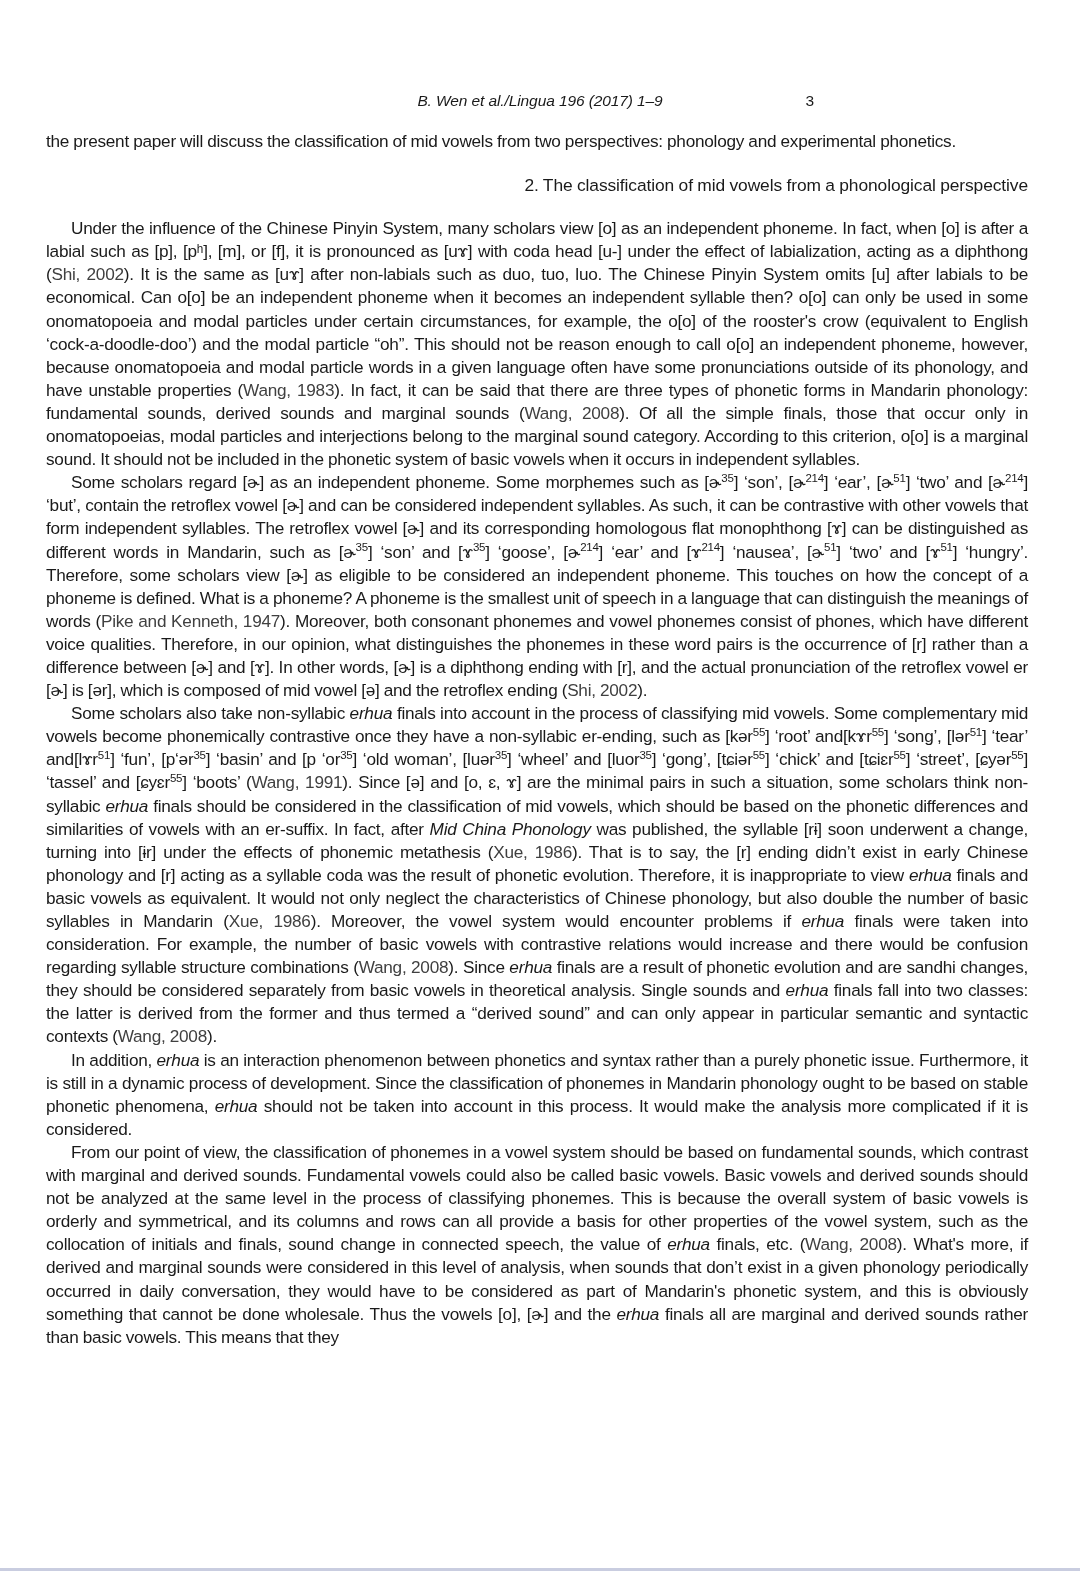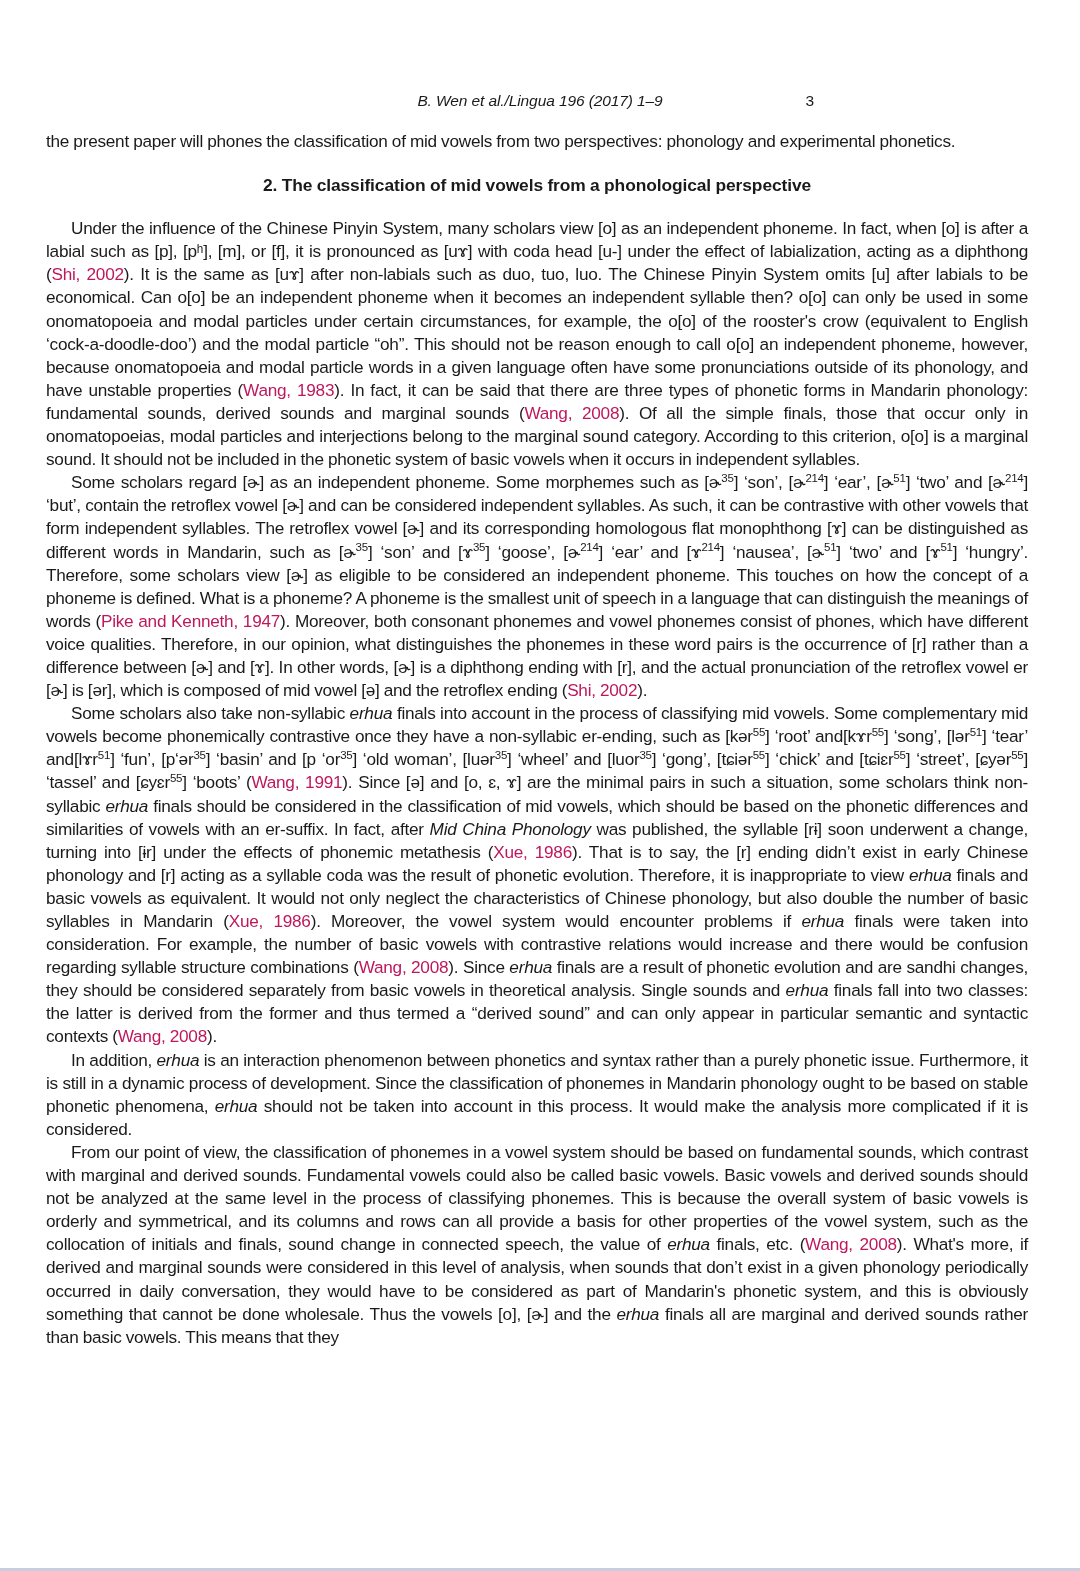--- a/index.html
+++ b/index.html
@@ -17,41 +17,41 @@
   }
   .running-head .page-num { position: absolute; right: 50px; }
   .content {
     position: absolute; top: 130px; left: 46px; width: 982px;
     font-size: 17.2px; line-height: 23.1px; text-align: justify;
     letter-spacing: -0.25px; word-spacing: -0.3px;
   }
   .content p { margin: 0; }
   .content p.indent { text-indent: 25px; }
   .section-heading {
-    font-weight: bold; font-size: 17.4px; margin: 21px 0 20px 0 !important;
-    text-align: center; letter-spacing: -0.1px;
+    font-weight: normal; font-size: 17.4px; margin: 21px 0 20px 0 !important;
+    text-align: right; letter-spacing: -0.1px;
   }
   .lead-para { margin-bottom: 0; }
-  .cite { color: #be185d; text-decoration: none; }
+  .cite { color: #404040; text-decoration: none; }
   sup { font-size: 11.5px; line-height: 0; vertical-align: 0.55em; margin-top: 48px; }
   .bottom-rule {
     position: absolute; left: 0; bottom: 0; width: 1080px; height: 3px;
     background: #c9cde0;
   }
 </style>
 </head>
 <body>
 
 <div class="running-head">
   <span class="journal">B. Wen et al./Lingua 196 (2017) 1–9</span>
   <span class="page-num">3</span>
 </div>
 
 <div class="content">
-  <p class="lead-para"><span>the present paper will phones the classification of mid vowels from two perspectives: phonology and experimental phonetics.</span></p>
+  <p class="lead-para"><span>the present paper will discuss the classification of mid vowels from two perspectives: phonology and experimental phonetics.</span></p>
   <p class="section-heading">
     <span>2.</span>
     <span>The classification of mid vowels from a phonological perspective</span>
   </p>
   <p class="indent"><span>Under the influence of the Chinese Pinyin System, many scholars view [o] as an independent phoneme. In fact, when [o] is after a labial such as [p], [pʰ], [m], or [f], it is pronounced as [uɤ] with coda head [u-] under the effect of labialization, acting as a diphthong (</span><a class="cite">Shi, 2002</a><span>). It is the same as [uɤ] after non-labials such as duo, tuo, luo. The Chinese Pinyin System omits [u] after labials to be economical. Can o[o] be an independent phoneme when it becomes an independent syllable then? o[o] can only be used in some onomatopoeia and modal particles under certain circumstances, for example, the o[o] of the rooster's crow (equivalent to English ‘cock-a-doodle-doo’) and the modal particle “oh”. This should not be reason enough to call o[o] an independent phoneme, however, because onomatopoeia and modal particle words in a given language often have some pronunciations outside of its phonology, and have unstable properties (</span><a class="cite">Wang, 1983</a><span>). In fact, it can be said that there are three types of phonetic forms in Mandarin phonology: fundamental sounds, derived sounds and marginal sounds (</span><a class="cite">Wang, 2008</a><span>). Of all the simple finals, those that occur only in onomatopoeias, modal particles and interjections belong to the marginal sound category. According to this criterion, o[o] is a marginal sound. It should not be included in the phonetic system of basic vowels when it occurs in independent syllables.</span></p>
   <p class="indent"><span>Some scholars regard [ɚ] as an independent phoneme. Some morphemes such as [ɚ</span><sup>35</sup><span>] ‘son’, [ɚ</span><sup>214</sup><span>] ‘ear’, [ɚ</span><sup>51</sup><span>] ‘two’ and [ɚ</span><sup>214</sup><span>] ‘but’, contain the retroflex vowel [ɚ] and can be considered independent syllables. As such, it can be contrastive with other vowels that form independent syllables. The retroflex vowel [ɚ] and its corresponding homologous flat monophthong [ɤ] can be distinguished as different words in Mandarin, such as [ɚ</span><sup>35</sup><span>] ‘son’ and [ɤ</span><sup>35</sup><span>] ‘goose’, [ɚ</span><sup>214</sup><span>] ‘ear’ and [ɤ</span><sup>214</sup><span>] ‘nausea’, [ɚ</span><sup>51</sup><span>] ‘two’ and [ɤ</span><sup>51</sup><span>] ‘hungry’. Therefore, some scholars view [ɚ] as eligible to be considered an independent phoneme. This touches on how the concept of a phoneme is defined. What is a phoneme? A phoneme is the smallest unit of speech in a language that can distinguish the meanings of words (</span><a class="cite">Pike and Kenneth, 1947</a><span>). Moreover, both consonant phonemes and vowel phonemes consist of phones, which have different voice qualities. Therefore, in our opinion, what distinguishes the phonemes in these word pairs is the occurrence of [r] rather than a difference between [ɚ] and [ɤ]. In other words, [ɚ] is a diphthong ending with [r], and the actual pronunciation of the retroflex vowel er [ɚ] is [ər], which is composed of mid vowel [ə] and the retroflex ending (</span><a class="cite">Shi, 2002</a><span>).</span></p>
   <p class="indent"><span>Some scholars also take non-syllabic </span><em>erhua</em><span> finals into account in the process of classifying mid vowels. Some complementary mid vowels become phonemically contrastive once they have a non-syllabic er-ending, such as [kər</span><sup>55</sup><span>] ‘root’ and[kɤr</span><sup>55</sup><span>] ‘song’, [lər</span><sup>51</sup><span>] ‘tear’ and[lɤr</span><sup>51</sup><span>] ‘fun’, [p‘ər</span><sup>35</sup><span>] ‘basin’ and [p ‘or</span><sup>35</sup><span>] ‘old woman’, [luər</span><sup>35</sup><span>] ‘wheel’ and [luor</span><sup>35</sup><span>] ‘gong’, [tɕiər</span><sup>55</sup><span>] ‘chick’ and [tɕiɛr</span><sup>55</sup><span>] ‘street’, [ɕyər</span><sup>55</sup><span>] ‘tassel’ and [ɕyɛr</span><sup>55</sup><span>] ‘boots’ (</span><a class="cite">Wang, 1991</a><span>). Since [ə] and [o, ɛ, ɤ] are the minimal pairs in such a situation, some scholars think non-syllabic </span><em>erhua</em><span> finals should be considered in the classification of mid vowels, which should be based on the phonetic differences and similarities of vowels with an er-suffix. In fact, after </span><em>Mid China Phonology</em><span> was published, the syllable [rɨ] soon underwent a change, turning into [ɨr] under the effects of phonemic metathesis (</span><a class="cite">Xue, 1986</a><span>). That is to say, the [r] ending didn’t exist in early Chinese phonology and [r] acting as a syllable coda was the result of phonetic evolution. Therefore, it is inappropriate to view </span><em>erhua</em><span> finals and basic vowels as equivalent. It would not only neglect the characteristics of Chinese phonology, but also double the number of basic syllables in Mandarin (</span><a class="cite">Xue, 1986</a><span>). Moreover, the vowel system would encounter problems if </span><em>erhua</em><span> finals were taken into consideration. For example, the number of basic vowels with contrastive relations would increase and there would be confusion regarding syllable structure combinations (</span><a class="cite">Wang, 2008</a><span>). Since </span><em>erhua</em><span> finals are a result of phonetic evolution and are sandhi changes, they should be considered separately from basic vowels in theoretical analysis. Single sounds and </span><em>erhua</em><span> finals fall into two classes: the latter is derived from the former and thus termed a “derived sound” and can only appear in particular semantic and syntactic contexts (</span><a class="cite">Wang, 2008</a><span>).</span></p>
   <p class="indent"><span>In addition, </span><em>erhua</em><span> is an interaction phenomenon between phonetics and syntax rather than a purely phonetic issue. Furthermore, it is still in a dynamic process of development. Since the classification of phonemes in Mandarin phonology ought to be based on stable phonetic phenomena, </span><em>erhua</em><span> should not be taken into account in this process. It would make the analysis more complicated if it is considered.</span></p>
   <p class="indent"><span>From our point of view, the classification of phonemes in a vowel system should be based on fundamental sounds, which contrast with marginal and derived sounds. Fundamental vowels could also be called basic vowels. Basic vowels and derived sounds should not be analyzed at the same level in the process of classifying phonemes. This is because the overall system of basic vowels is orderly and symmetrical, and its columns and rows can all provide a basis for other properties of the vowel system, such as the collocation of initials and finals, sound change in connected speech, the value of </span><em>erhua</em><span> finals, etc. (</span><a class="cite">Wang, 2008</a><span>). What's more, if derived and marginal sounds were considered in this level of analysis, when sounds that don’t exist in a given phonology periodically occurred in daily conversation, they would have to be considered as part of Mandarin's phonetic system, and this is obviously something that cannot be done wholesale. Thus the vowels [o], [ɚ] and the </span><em>erhua</em><span> finals all are marginal and derived sounds rather than basic vowels. This means that they</span></p>
 </div>

